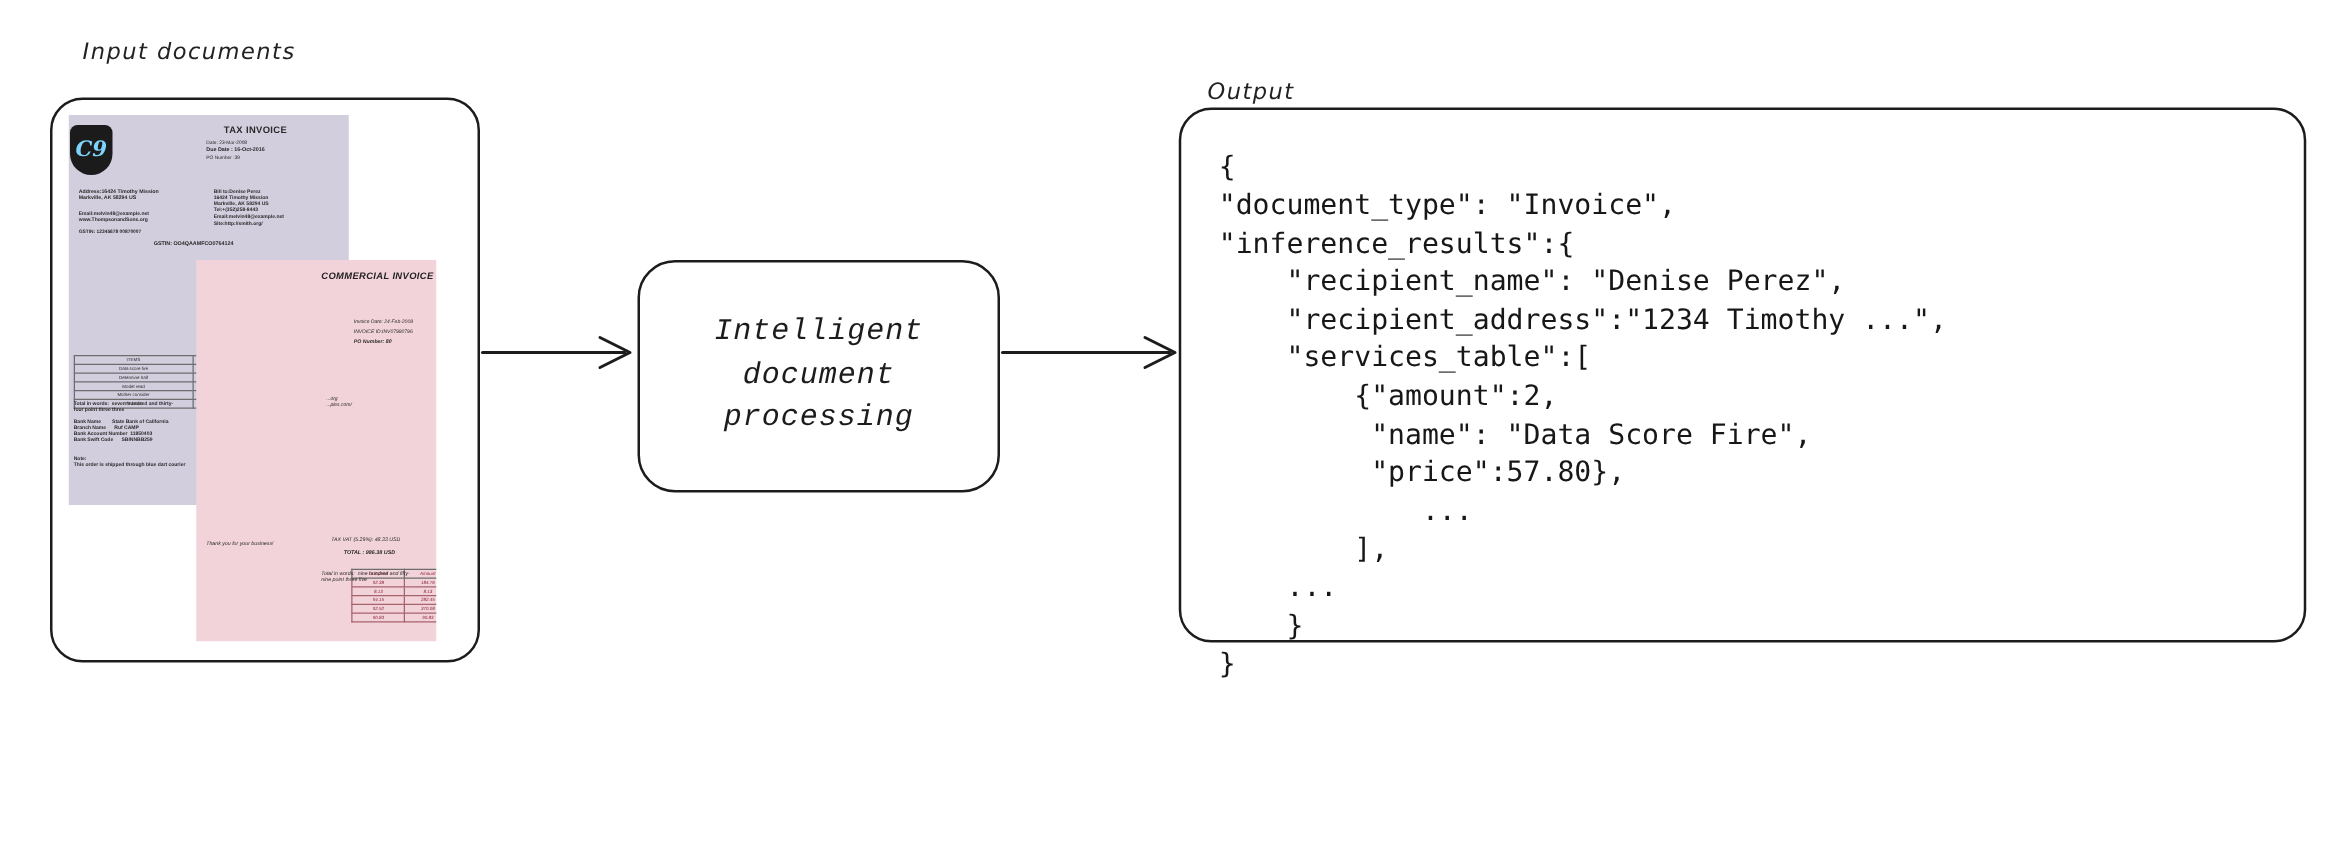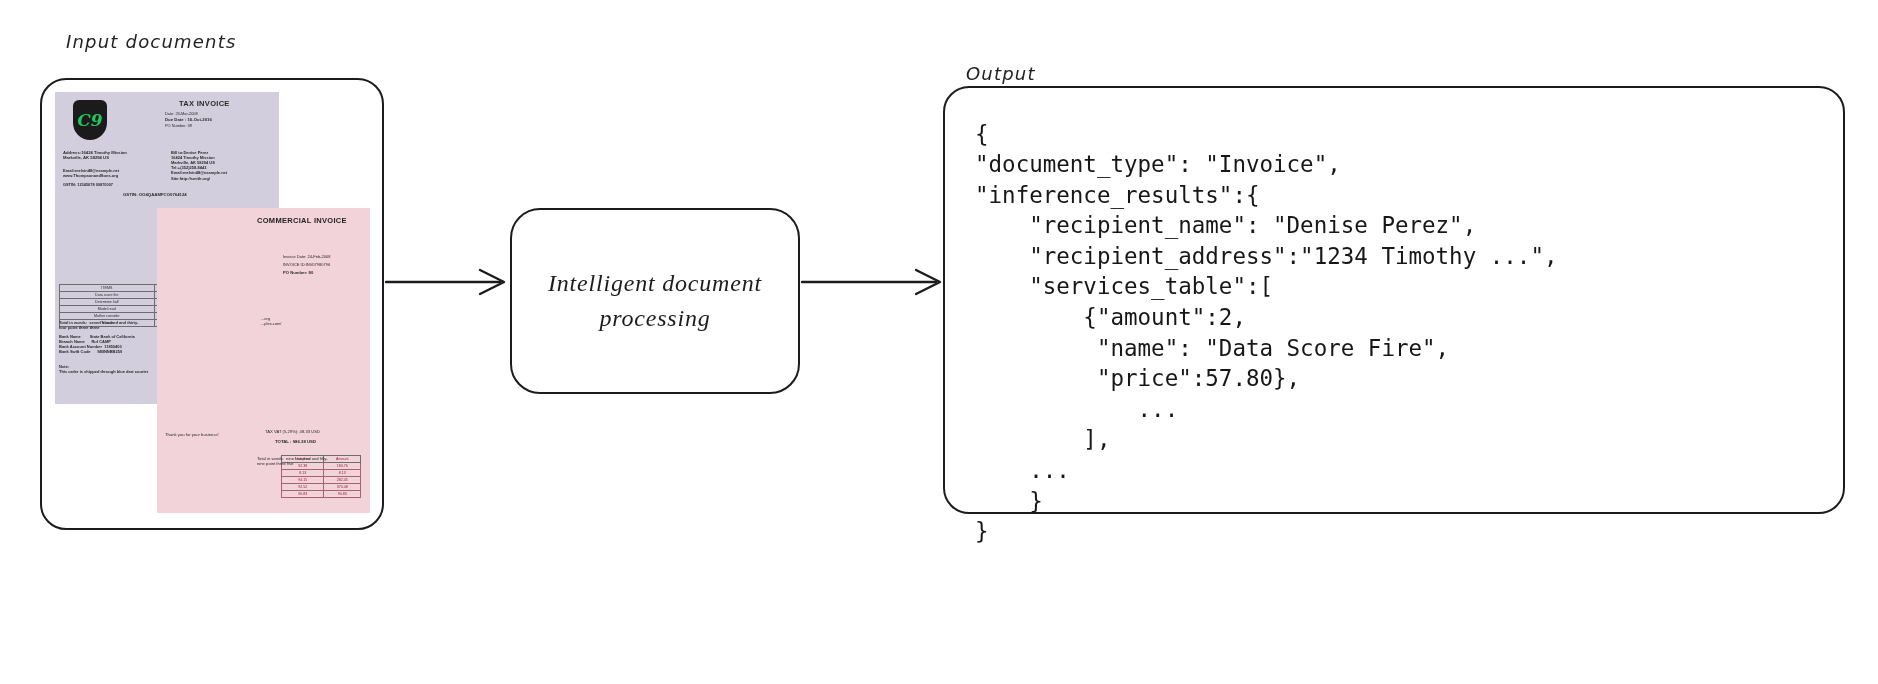--- a/index.html
+++ b/index.html
@@ -15,50 +15,50 @@
   
   .box{position:absolute;border:2.6px solid #1c1c1c;border-radius:26px;
        background:#fff;box-sizing:border-box;}
   #input-box{left:40px;top:78px;width:344px;height:452px;}
   #proc-box{left:510px;top:208px;width:290px;height:186px;border-radius:30px;}
   #output-box{left:943px;top:86px;width:902px;height:428px;border-radius:26px;}
 
   #proc-text{position:absolute;left:510px;top:208px;width:290px;height:186px;
              display:flex;align-items:center;justify-content:center;
              text-align:center;font-size:24px;color:#1c1c1c;line-height:1.45;
-             font-family:Liberation Serif, serif;font-style:italic;
+             font-family:Liberation Mono, monospace;font-style:italic;
              letter-spacing:.8px;padding:0 14px;box-sizing:border-box;}
 
   
   .arrow{position:absolute;}
   #arrow-1{left:384px;top:262px;}
   #arrow-2{left:800px;top:262px;}
 
   
   #json-code{position:absolute;left:975px;top:96px;width:870px;
              font-family:"DejaVu Sans Mono",monospace;
              font-size:22.5px;line-height:30.6px;color:#171717;
              white-space:pre;letter-spacing:0px;}
 
   
   #doc-purple{position:absolute;left:55px;top:92px;width:224px;height:312px;
               background:#d2cede;overflow:hidden;}
-  #doc-pink{position:absolute;left:157px;top:208px;width:213px;height:305px;
-            background:#f2d3da;overflow:hidden;}
+  #doc-pink{position:absolute;left:157px;top:208px;width:192px;height:305px;
+            background:#f2d3da;overflow:hidden;font-style:italic;}
 
   .dtxt{position:absolute;color:#2a2a2a;font-family:"Liberation Sans",sans-serif;
         line-height:1.28;white-space:pre;}
   .b{font-weight:bold;}
   .ttl{font-weight:bold;letter-spacing:.3px;}
 
   
-  #doc-logo{position:absolute;left:18px;top:8px;width:34px;height:40px;
+  #doc-logo{position:absolute;left:1px;top:8px;width:34px;height:40px;
             background:#1b1b1b;border-radius:6px 6px 17px 17px;
             display:flex;align-items:center;justify-content:center;
-            color:#22c55e;font-size:17px;font-weight:bold;
+            color:#7dd3fc;font-size:17px;font-weight:bold;
             font-family:"DejaVu Serif",serif;font-style:italic;}
 
   table.mini{position:absolute;border-collapse:collapse;
              font-family:"Liberation Sans",sans-serif;color:#2c2c2c;}
   table.mini td,table.mini th{border:.6px solid #6d6d6d;padding:1px 2px;
              text-align:center;font-weight:normal;}
   #items-table{left:4px;top:192px;width:216px;font-size:3.6px;}
   #items-table th{font-size:3.6px;}
   #price-table{left:124px;top:247px;width:80px;font-size:3.6px;color:#8a2430;}
   #price-table td{border:.6px solid #a7636d;}

